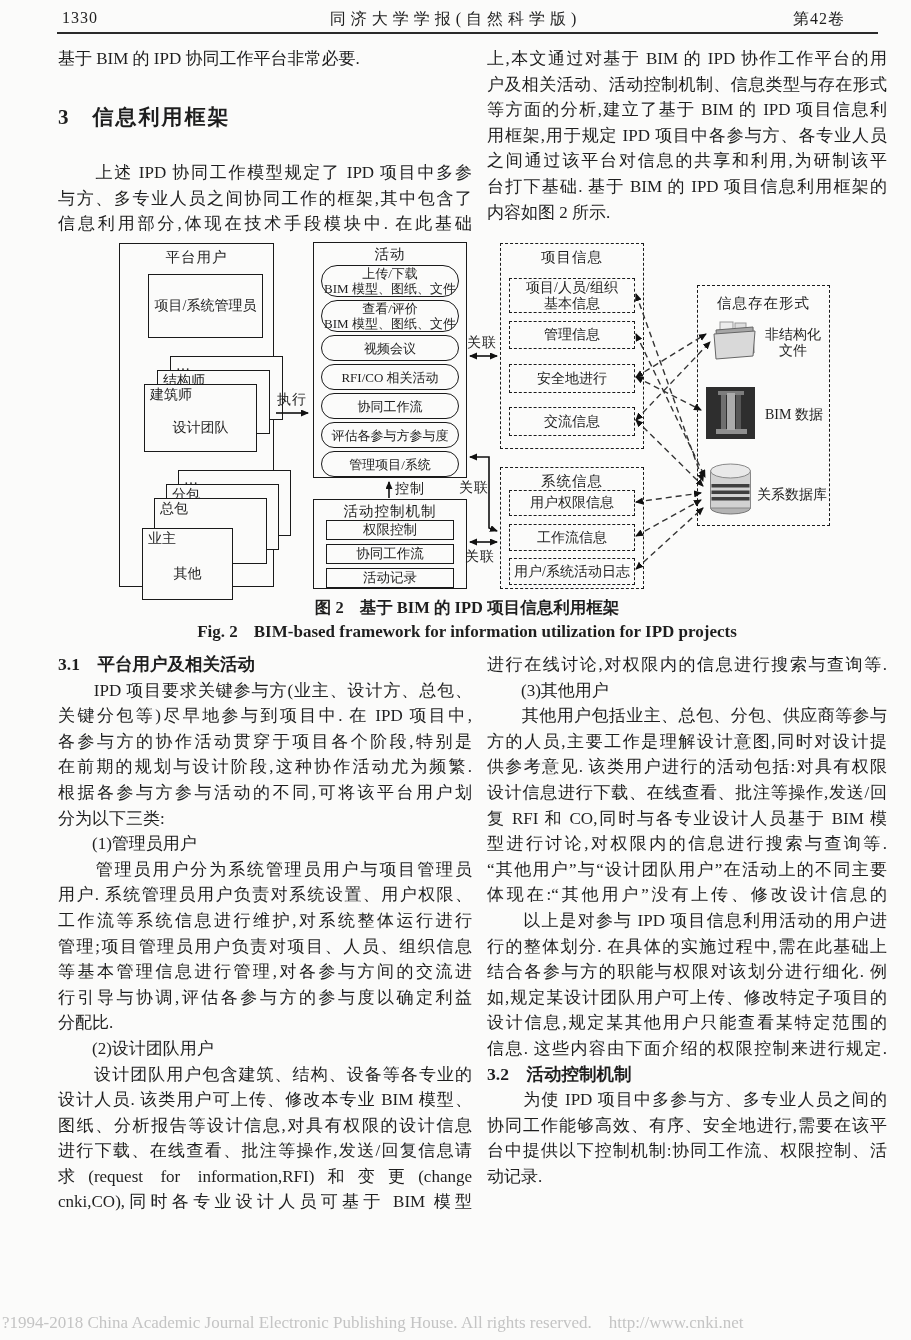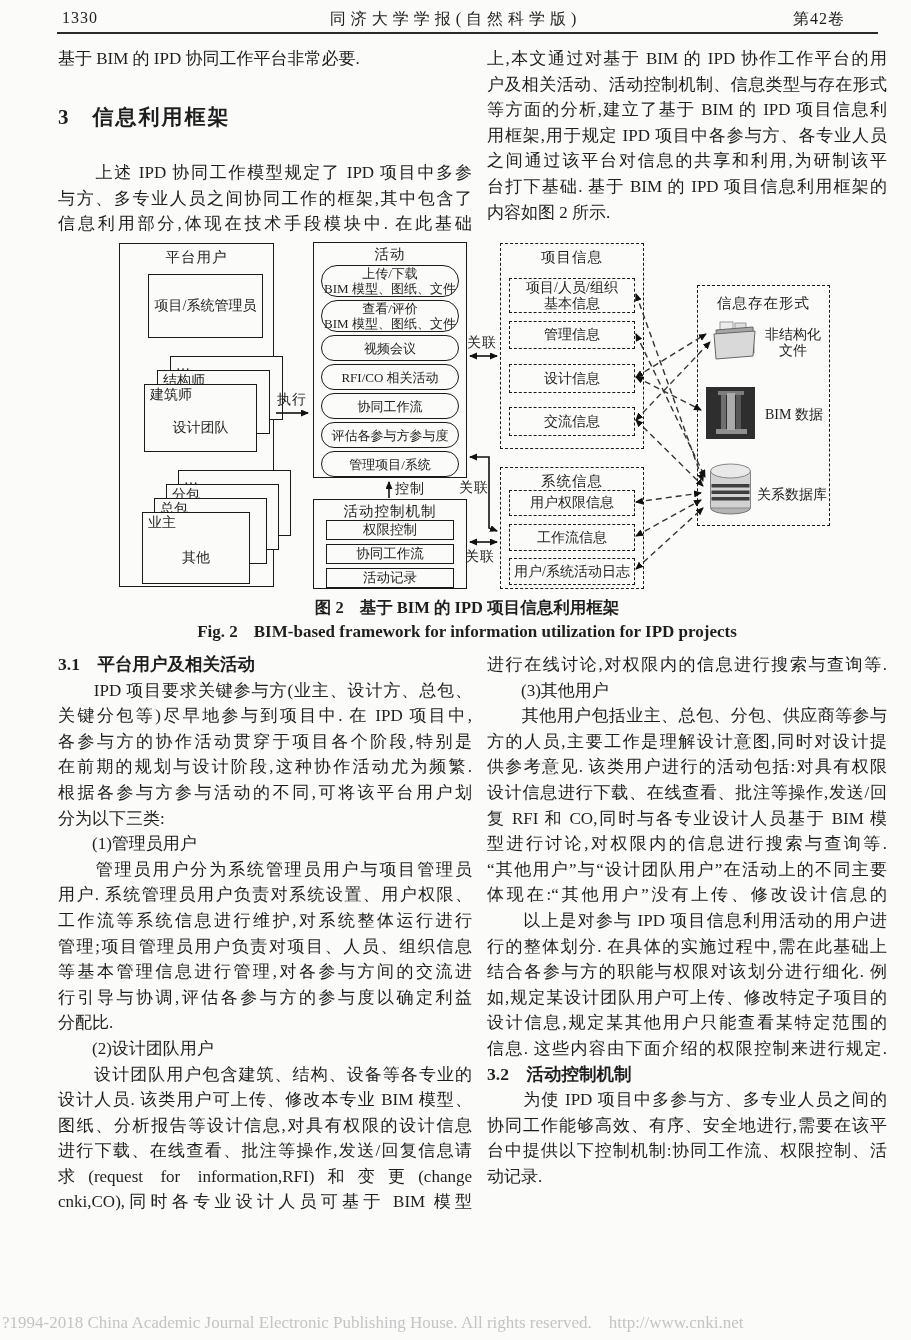--- a/index.html
+++ b/index.html
@@ -103,21 +103,21 @@
       <div class="card" style="left:50px;top:112px;width:113px;height:64px;">…</div>
       <div class="card" style="left:37px;top:126px;width:113px;height:64px;">结构师</div>
       <div class="card" style="left:24px;top:140px;width:113px;height:68px;">
         <span>建筑师</span>
         <span class="cardmid" style="top:34px;">设计团队</span>
       </div>
 
       <div class="card" style="left:58px;top:226px;width:113px;height:66px;">…</div>
       <div class="card" style="left:46px;top:240px;width:113px;height:66px;">分包</div>
       <div class="card" style="left:34px;top:254px;width:113px;height:66px;">总包</div>
-      <div class="card" style="left:22px;top:268px;width:108px;height:72px;">
+      <div class="card" style="left:22px;top:284px;width:91px;height:72px;">
         <span>业主</span>
         <span class="cardmid" style="top:36px;">其他</span>
       </div>
     </div>
 
     <div class="abs sbox" style="left:210px;top:1px;width:154px;height:236px;">
       <div class="btitle" style="top:2px;">活动</div>
       <div class="act-list">
           <div class="stad">上传/下载
 BIM 模型、图纸、文件</div>
@@ -139,21 +139,21 @@
           <div>活动记录</div>
         </div>
     </div>
 
     <div class="abs dbox pi" style="left:397px;top:2px;width:144px;height:206px;">
       <div class="btitle">项目信息</div>
       <div class="ilist">
           <div>项目/人员/组织
 基本信息</div>
           <div>管理信息</div>
-          <div>设计信息</div>
+          <div>安全地进行</div>
           <div>交流信息</div>
         </div>
     </div>
 
     <div class="abs dbox si" style="left:397px;top:226px;width:144px;height:122px;">
       <div class="btitle">系统信息</div>
       <div class="ilist">
           <div>用户权限信息</div>
           <div>工作流信息</div>
           <div>用户/系统活动日志</div>

